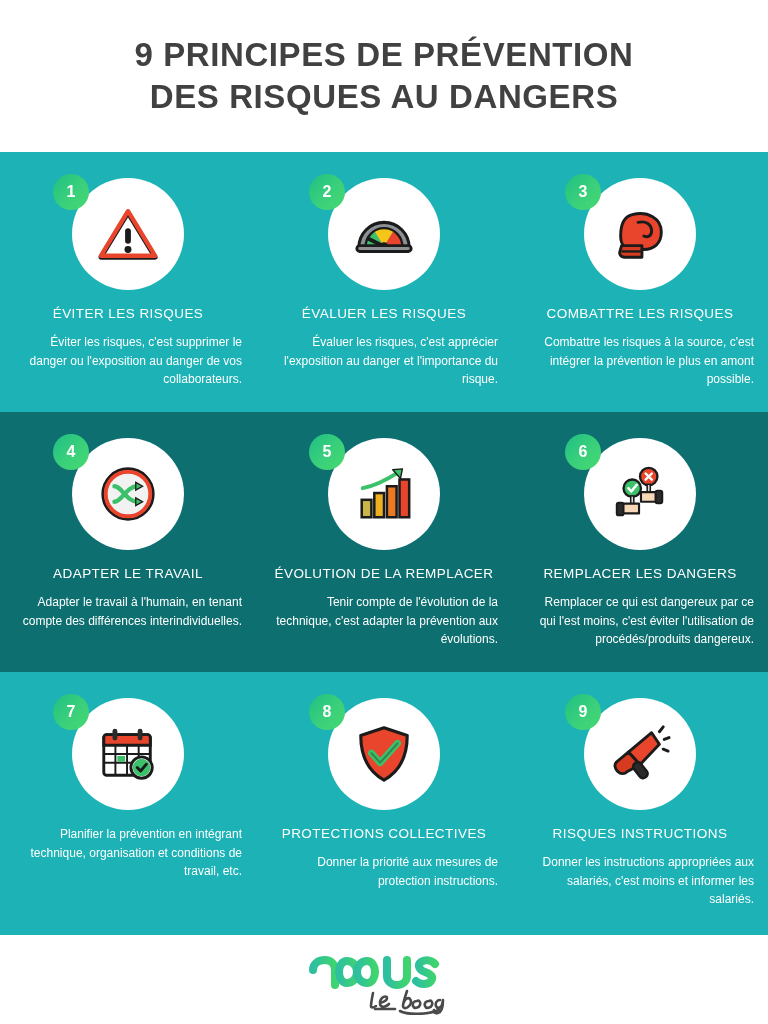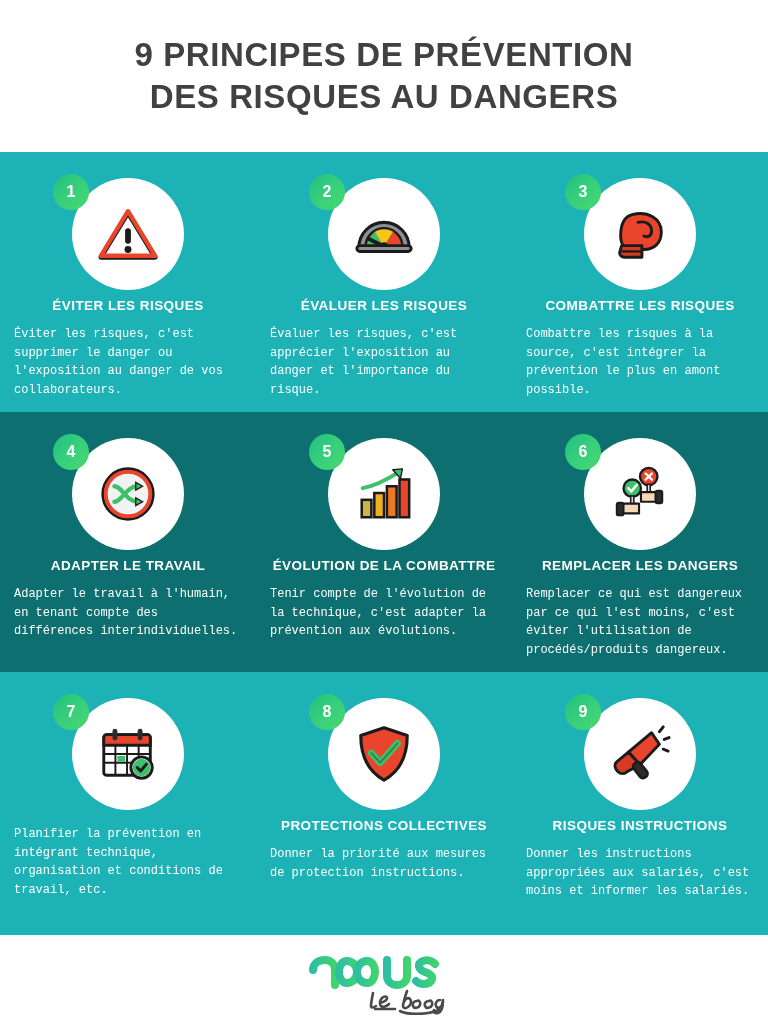--- a/index.html
+++ b/index.html
@@ -101,38 +101,37 @@
     color: #ffffff;
     font-size: 16px;
     font-weight: bold;
     display: flex;
     align-items: center;
     justify-content: center;
     z-index: 3;
     line-height: 1;
   }
   .card-title {
-    margin-top: 4px;
+    margin-top: 12px;
     font-size: 13.5px;
-    font-weight: bold;
+    font-weight: normal;
     letter-spacing: 0.45px;
     color: #ffffff;
     text-align: center;
     line-height: 1.2;
     padding: 0 8px;
   }
   .card-desc {
     margin-top: 11px;
     font-size: 12px;
     color: #ffffff;
-    text-align: left;
+    text-align: right;
     line-height: 1.55;
     padding: 0 14px;
     font-weight: 400;
-    font-family: Liberation Mono, monospace;
   }
 
   
   .footer {
     position: absolute;
     left: 0;
     top: 935px;
     width: 768px;
     height: 89px;
     background: #ffffff;
@@ -240,21 +239,21 @@
             <rect x="9" y="38" width="10" height="18" fill="#c9b548" stroke="#1b1b1b" stroke-width="2.6"></rect>
             <rect x="22" y="31" width="10" height="25" fill="#eeb020" stroke="#1b1b1b" stroke-width="2.6"></rect>
             <rect x="35" y="24" width="10" height="32" fill="#ec7a22" stroke="#1b1b1b" stroke-width="2.6"></rect>
             <rect x="48" y="17" width="10" height="39" fill="#e8452c" stroke="#1b1b1b" stroke-width="2.6"></rect>
             <path d="M10 26 C22 24 34 18 48 9" fill="none" stroke="#3cc06a" stroke-width="4" stroke-linecap="round"></path>
             <path d="M41 7 L51 6 L49 16 Z" fill="#3cc06a" stroke="#1b1b1b" stroke-width="1.4" stroke-linejoin="round"></path>
           </svg>
         </div>
         <div class="badge">5</div>
       </div>
-      <div class="card-title">ÉVOLUTION DE LA COMBATTRE</div>
+      <div class="card-title">ÉVOLUTION DE LA REMPLACER</div>
       <div class="card-desc">Tenir compte de l'évolution de la technique, c'est adapter la prévention aux évolutions.</div>
     </div>
 
     <div class="card">
       <div class="icon-wrap">
         <div class="icon-circle">
           <svg class="icon-glyph" viewBox="0 0 64 64">
 
             <circle cx="41" cy="14" r="9" fill="#e8452c" stroke="#1b1b1b" stroke-width="2.4"></circle>
             <path d="M37.8 10.8 L44.2 17.2 M44.2 10.8 L37.8 17.2" stroke="#ffffff" stroke-width="2.4" stroke-linecap="round"></path>

